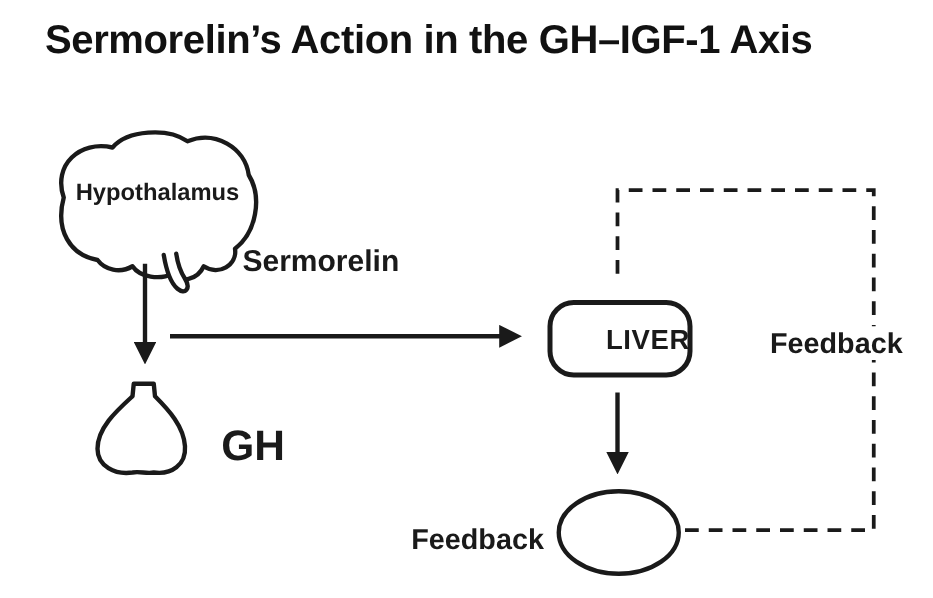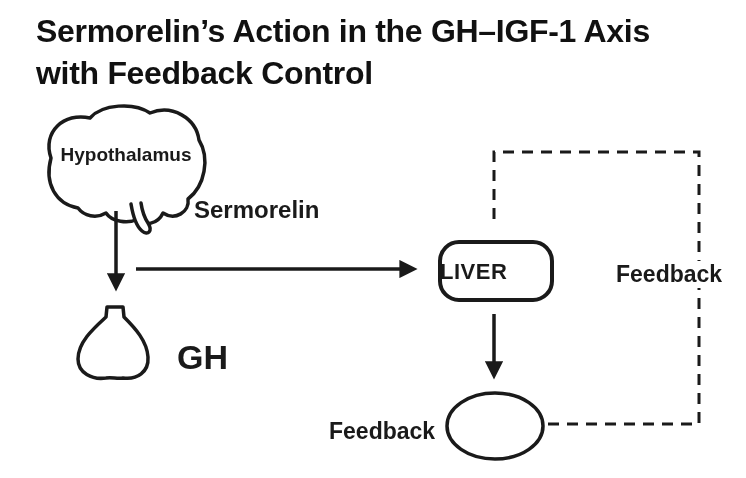--- a/index.html
+++ b/index.html
@@ -14,31 +14,31 @@
     font-family:"Liberation Sans", sans-serif;
   }
   .diagram-svg { position:absolute; left:0; top:0; }
   .lbl {
     position:absolute; color:#1a1a1a; white-space:nowrap;
     font-family:"Liberation Sans", sans-serif;
   }
   .lbl-hypothalamus { left:52px;  top:144px; width:148px; text-align:center; font-size:19px; font-weight:600; }
   .lbl-sermorelin   { left:194px; top:196px; font-size:24px; font-weight:600; }
   .lbl-gh           { left:177px; top:338px; font-size:34px; font-weight:700; }
-  .lbl-liver        { left:440px; top:259px; width:112px; text-align:left; font-size:22px; font-weight:700; letter-spacing:0.5px; }
+  .lbl-liver        { left:440px; top:259px; width:112px; text-align:right; font-size:22px; font-weight:700; letter-spacing:0.5px; }
   .lbl-igf1         { left:447px; top:413px; width:96px;  text-align:center; font-size:23px; font-weight:700; }
   .lbl-feedback-right { left:613px; top:261px; font-size:23px; font-weight:600; background:#ffffff; padding:0 3px; }
   .lbl-feedback-left  { left:329px; top:418px; font-size:23px; font-weight:600; }
 </style>
 </head>
 <body>
 
 <div class="canvas">
 
-  <h1 class="title"><span>Sermorelin’s Action in the GH–IGF-1 Axis</span><br><span>with Feedback Control</span></h1>
+  <h1 class="title"><span>Sermorelin’s Action in the GH–IGF-1 Axis</span><br></h1>
 
   <svg class="diagram-svg" width="746" height="478" viewBox="0 0 746 478">
     <defs>
       <marker id="arrow" viewBox="0 0 10 10" refX="7.5" refY="5" markerWidth="5.2" markerHeight="5.2" orient="auto-start-reverse">
         <path d="M0,0 L10,5 L0,10 Z" fill="#1a1a1a"></path>
       </marker>
     </defs>
 
     <path d="M 78 208
              C 56 204, 44 184, 51 158

